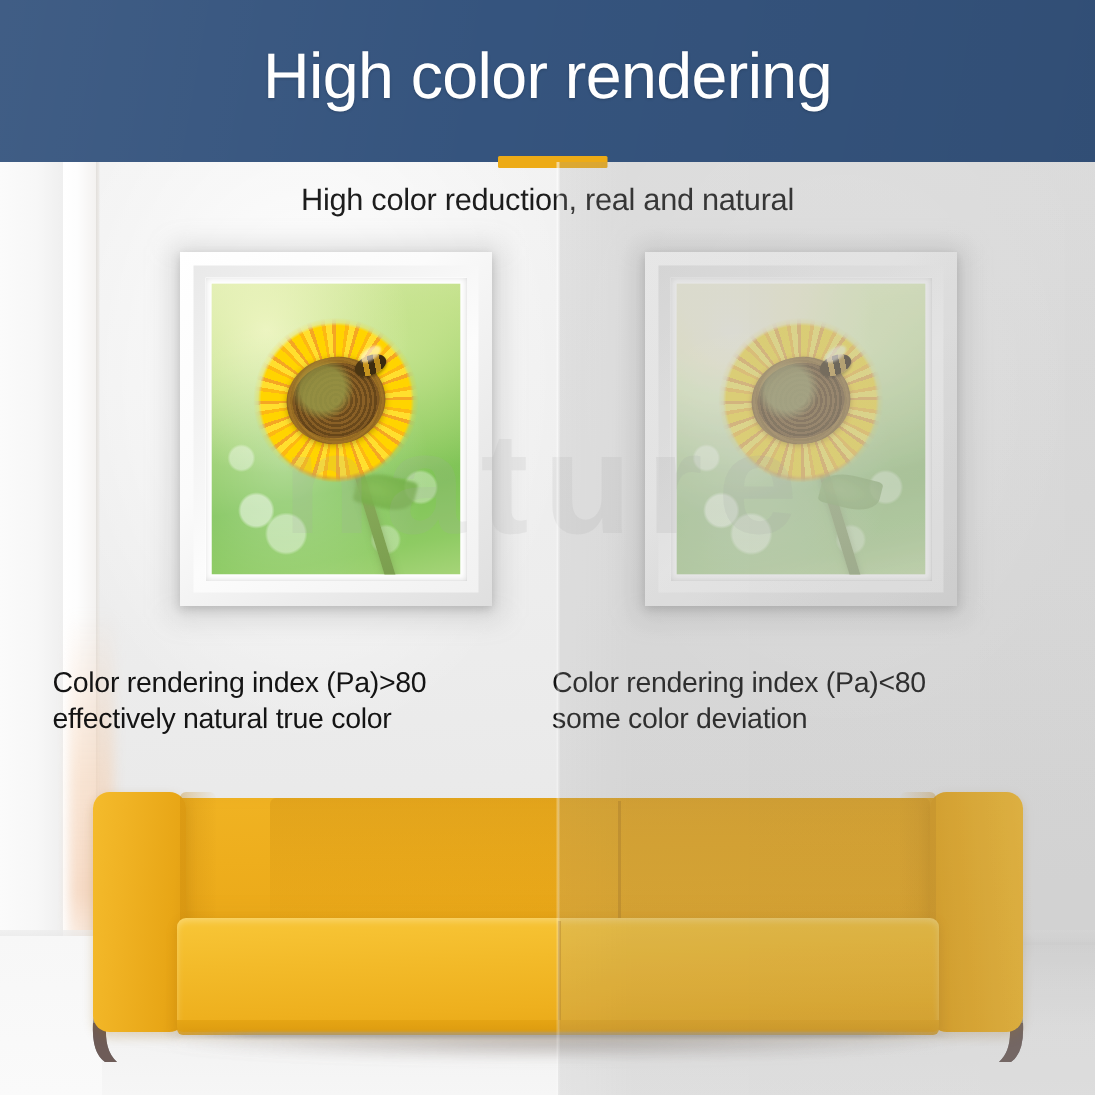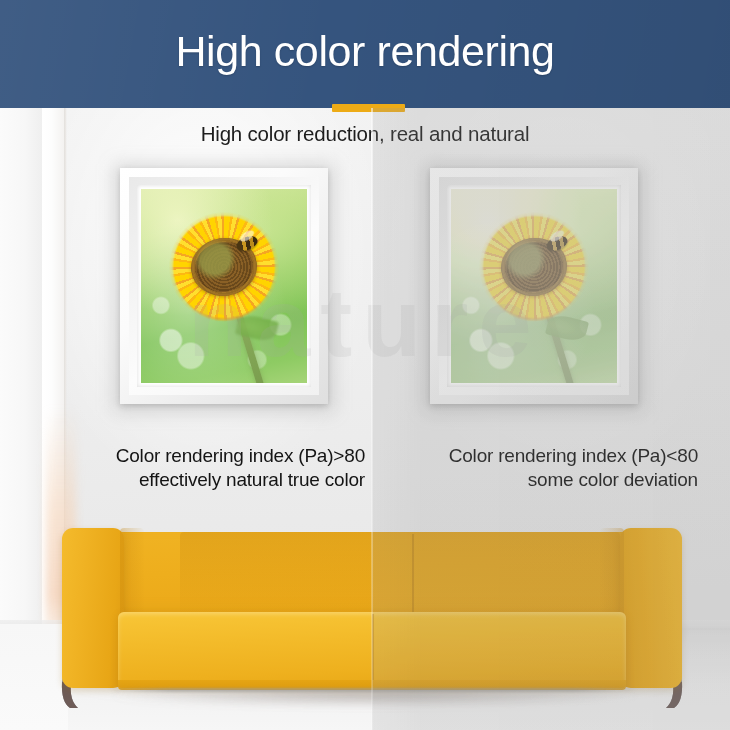--- a/index.html
+++ b/index.html
@@ -146,21 +146,21 @@
   .art.degraded::after{content:"";position:absolute;inset:0;
       background:rgba(236,236,230,.20);}
 
   
   .watermark{position:absolute;left:0;top:150px;width:730px;height:130px;z-index:25;
       display:flex;align-items:center;justify-content:center;
       font-size:96px;letter-spacing:10px;color:rgba(170,170,170,.16);
       font-weight:700;pointer-events:none;user-select:none;}
 
   
-  .caption{position:absolute;top:336px;width:330px;text-align:right;
+  .caption{position:absolute;top:336px;width:330px;text-align:left;
       color:#141414;font-size:19px;line-height:1.28;letter-spacing:-0.2px;z-index:30;}
   .caption.left{left:35px;}
   .caption.right{left:368px;}
   .caption .l2{display:block;}
 
   
   .sofa{position:absolute;left:62px;top:420px;width:620px;height:180px;z-index:28;}
 
   .leg{position:absolute;bottom:-6px;width:120px;height:66px;z-index:1;}
   .leg svg{display:block;overflow:visible;}

